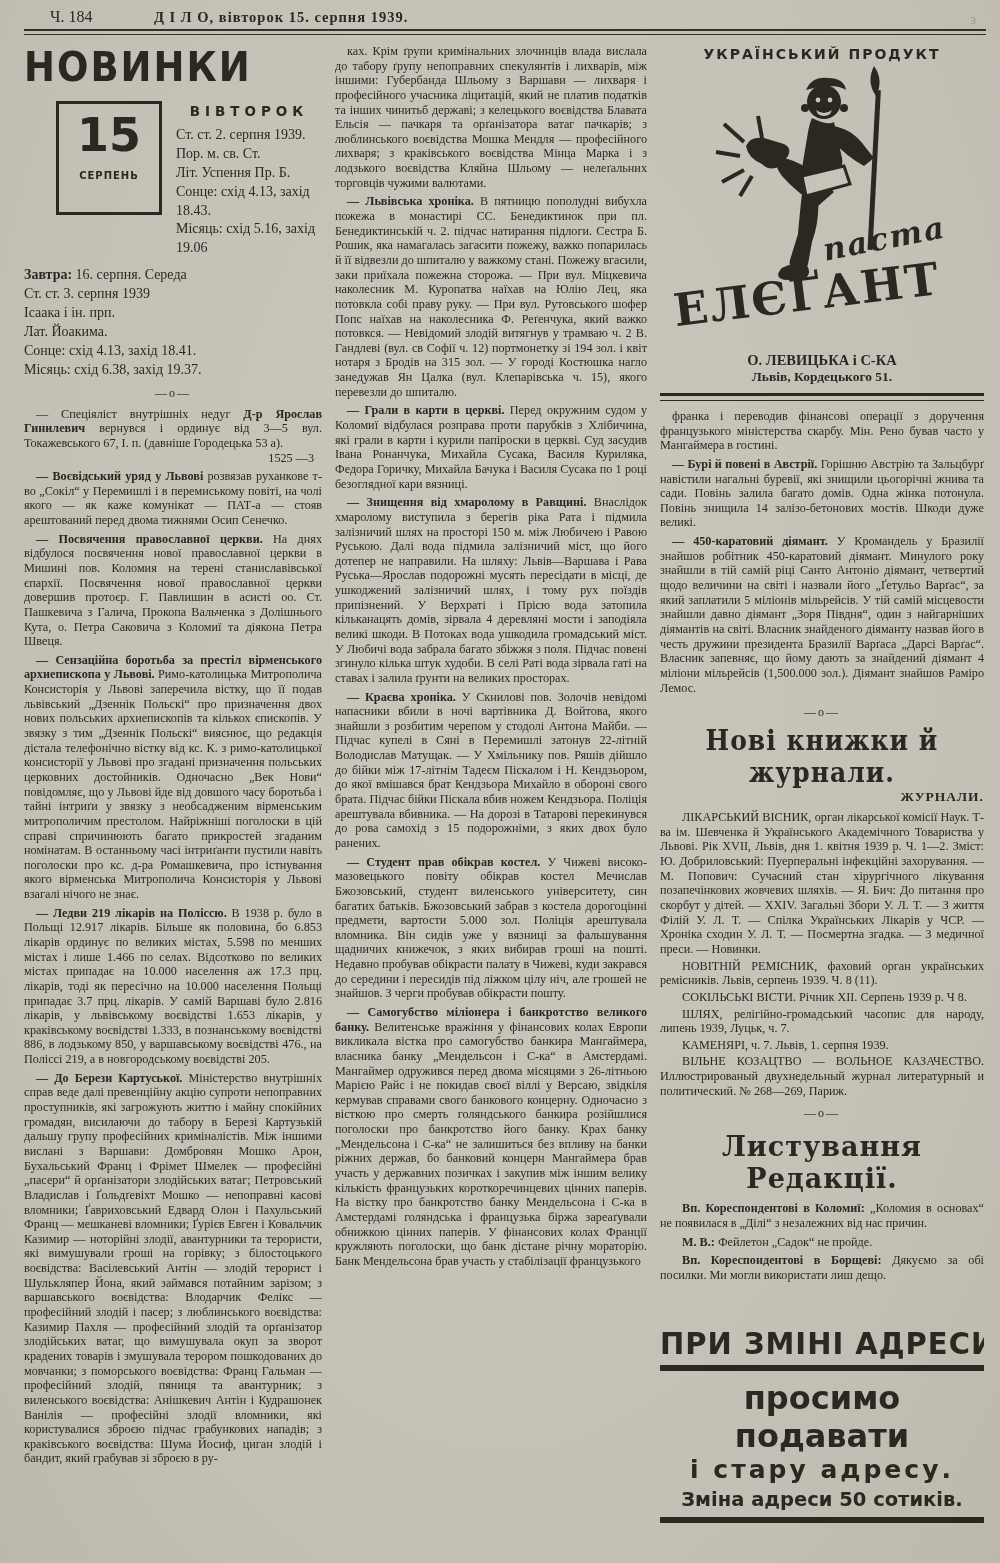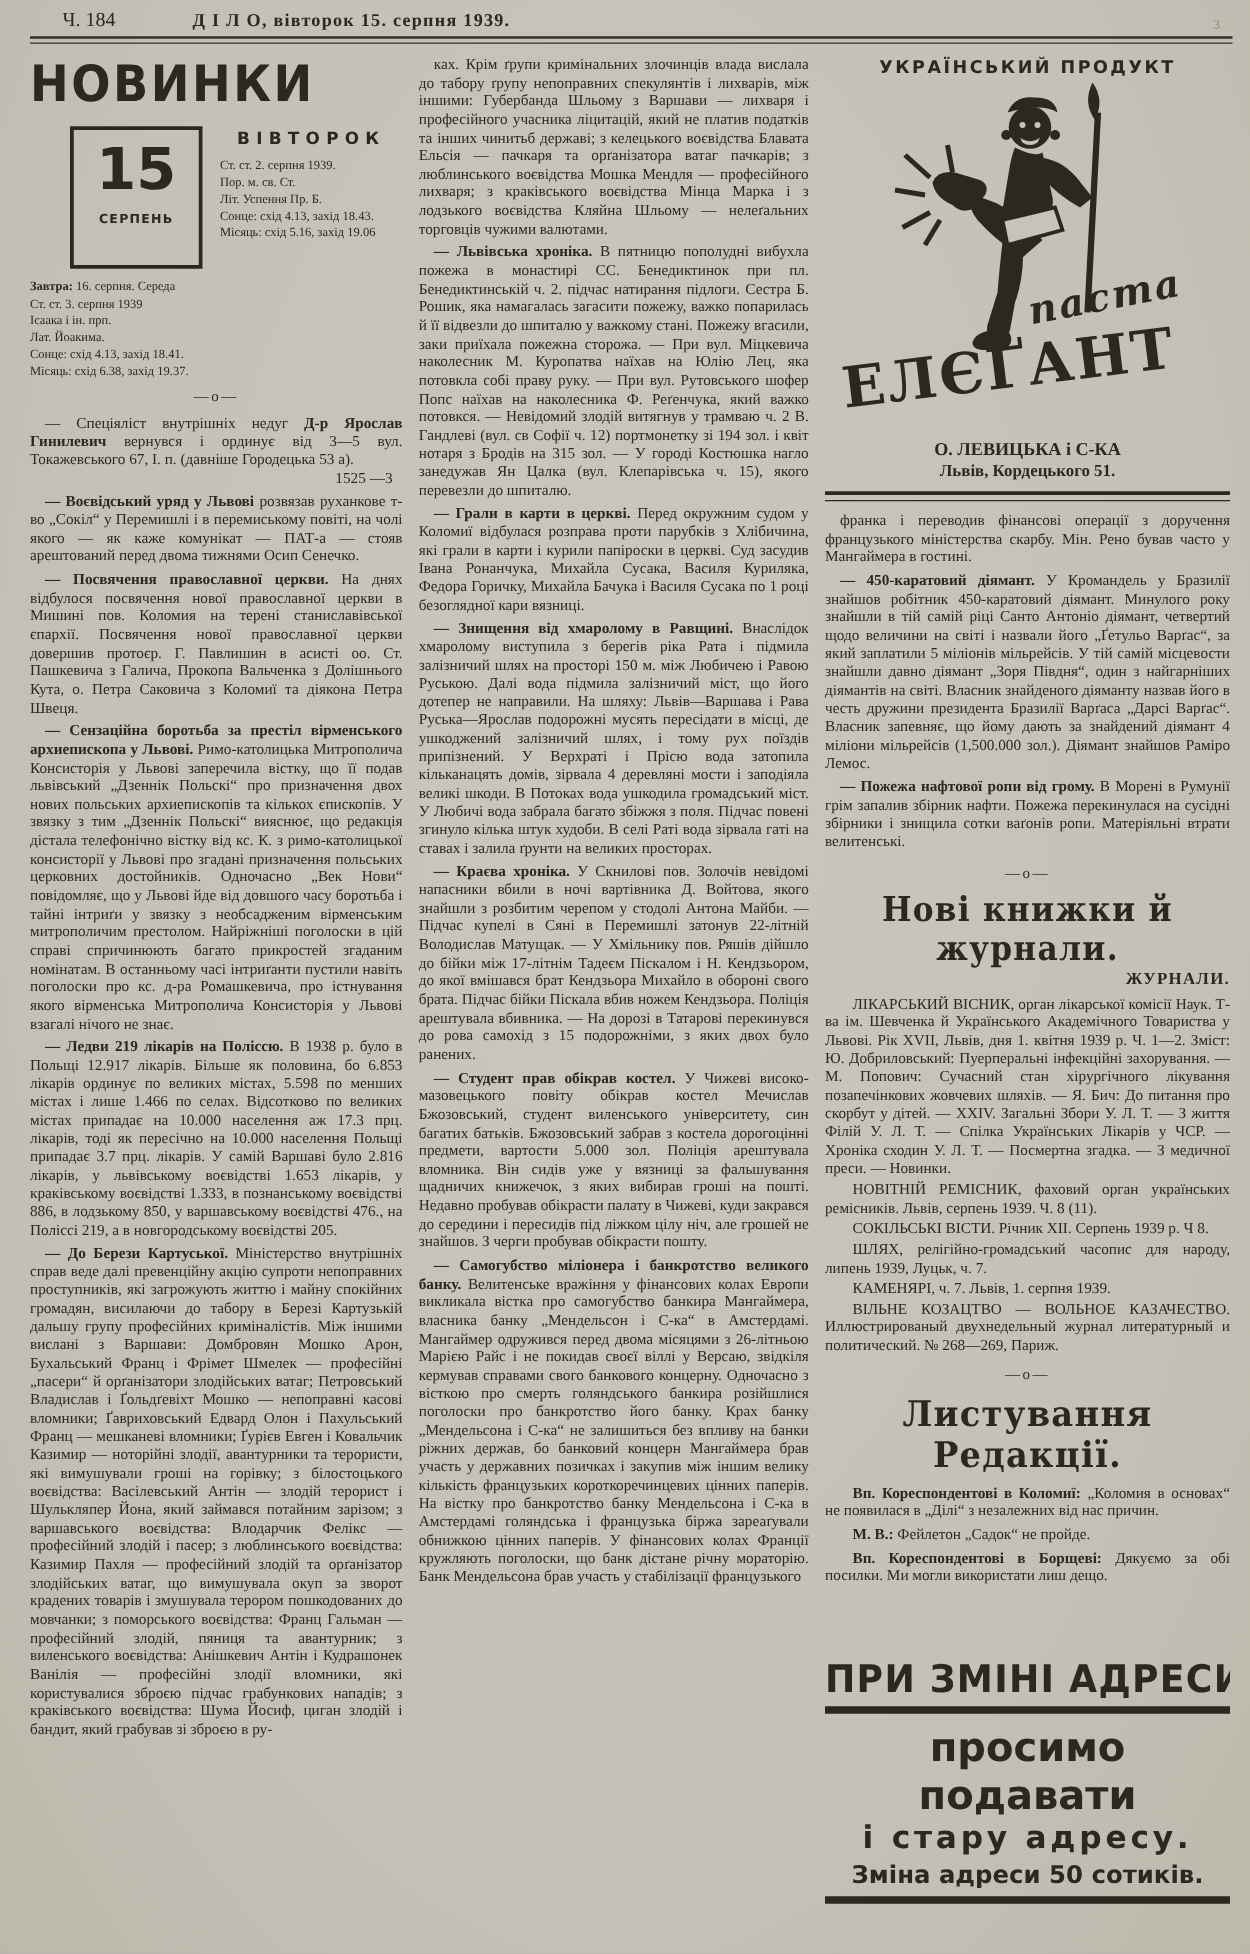--- a/index.html
+++ b/index.html
@@ -19,21 +19,21 @@
   .para{margin:0 0 4px;text-align:justify;font-size:12.2px;line-height:1.2;text-indent:12px;}
   .para b{font-weight:bold;}
   .novynky{font-family:"DejaVu Sans",sans-serif;font-weight:800;font-size:37px;letter-spacing:2px;
            transform:scaleY(1.08);transform-origin:left top;margin:0 0 14px;}
   .calwrap{display:flex;gap:14px;margin-bottom:6px;}
   .calbox{border:3px solid #2b2822;width:106px;height:114px;text-align:center;padding-top:8px;box-sizing:border-box;flex:none;margin-left:32px;}
   .calday{font-family:"DejaVu Sans",sans-serif;font-weight:800;font-size:46px;line-height:1;}
   .calmon{font-family:"DejaVu Sans",sans-serif;font-weight:700;font-size:10px;margin-top:12px;letter-spacing:1px;}
   .calright{flex:1;padding-top:2px;}
   .weekday{font-family:"DejaVu Sans",sans-serif;font-weight:700;letter-spacing:5px;font-size:13.5px;text-align:center;margin-bottom:7px;}
-  .calline{font-size:10px;line-height:1.35;}
+  .calline{font-size:14px;line-height:1.35;}
   .tomor{margin-top:8px;}
   .odiv{text-align:center;font-size:12px;margin:6px 0;letter-spacing:2px;}
   .ref{display:block;text-align:right;padding-right:8px;text-indent:0;}
   .ad{text-align:center;flex:none;}
   .adkick{font-family:"DejaVu Sans",sans-serif;font-weight:700;font-size:14px;letter-spacing:2px;margin:2px 0 0;}
   .adart{position:relative;height:288px;}
   .adart svg{position:absolute;left:46px;top:2px;}
   .adscript{position:absolute;right:38px;top:158px;font-style:italic;font-weight:bold;font-size:31px;
             font-family:"DejaVu Serif",serif;transform:rotate(-11deg);letter-spacing:2px;}
   .adbrand{position:absolute;left:0;right:30px;top:206px;font-family:"DejaVu Serif",serif;font-weight:800;
@@ -166,22 +166,22 @@
             <div class="adbrand">ЕЛЄҐАНТ</div>
           </div>
           <div class="adco">О. ЛЕВИЦЬКА і С-КА</div>
           <div class="adaddr">Львів, Кордецького 51.</div>
         </div>
 
         <div class="rulethick"></div>
 
         <div>
           <p class="para"><span>франка і переводив фінансові операції з доручення французького міністерства скарбу. Мін. Рено бував часто у Мангаймера в гостині.</span></p>
+          <p class="para"><b>— Бурі й повені в Австрії.</b><span> Горішню Австрію та Зальцбурґ навістили нагальні буревії, які знищили цьогорічні жнива та сади. Повінь залила багато домів. Одна жінка потонула. Повінь знищила 14 залізо-бетонових мостів. Шкоди дуже великі.</span></p>
           <p class="para"><b>— 450-каратовий діямант.</b><span> У Кромандель у Бразилії знайшов робітник 450-каратовий діямант. Минулого року знайшли в тій самій ріці Санто Антоніо діямант, четвертий щодо величини на світі і назвали його „Ґетульо Варґас“, за який заплатили 5 міліонів мільрейсів. У тій самій місцевости знайшли давно діямант „Зоря Півдня“, один з найгарніших діямантів на світі. Власник знайденого діяманту назвав його в честь дружини президента Бразилії Варґаса „Дарсі Варґас“. Власник запевняє, що йому дають за знайдений діямант 4 міліони мільрейсів (1,500.000 зол.). Діямант знайшов Раміро Лемос.</span></p>
-          <p class="para"><b>— Пожежа нафтової ропи від грому.</b><span> В Морені в Румунії грім запалив збірник нафти. Пожежа перекинулася на сусідні збірники і знищила сотки ваґонів ропи. Матеріяльні втрати велитенські.</span></p>
         </div>
 
         <div class="odiv">—о—</div>
 
         <div>
           <div class="bookshead">Нові книжки й журнали.</div>
           <div class="jsub">ЖУРНАЛИ.</div>
           <p class="para entry">ЛІКАРСЬКИЙ ВІСНИК, орган лікарської комісії Наук. Т-ва ім. Шевченка й Українського Академічного Товариства у Львові. Рік XVII, Львів, дня 1. квітня 1939 р. Ч. 1—2. Зміст: Ю. Добриловський: Пуерперальні інфекційні захорування. — М. Попович: Сучасний стан хірургічного лікування позапечінкових жовчевих шляхів. — Я. Бич: До питання про скорбут у дітей. — XXIV. Загальні Збори У. Л. Т. — З життя Філій У. Л. Т. — Спілка Українських Лікарів у ЧСР. — Хроніка сходин У. Л. Т. — Посмертна згадка. — З медичної преси. — Новинки.</p>
           <p class="para entry">НОВІТНІЙ РЕМІСНИК, фаховий орган українських ремісників. Львів, серпень 1939. Ч. 8 (11).</p>
           <p class="para entry">СОКІЛЬСЬКІ ВІСТИ. Річник XII. Серпень 1939 р. Ч 8.</p>

